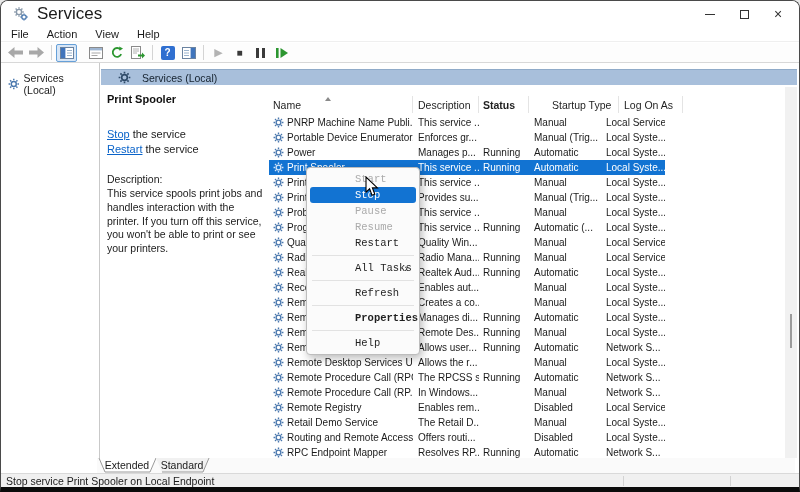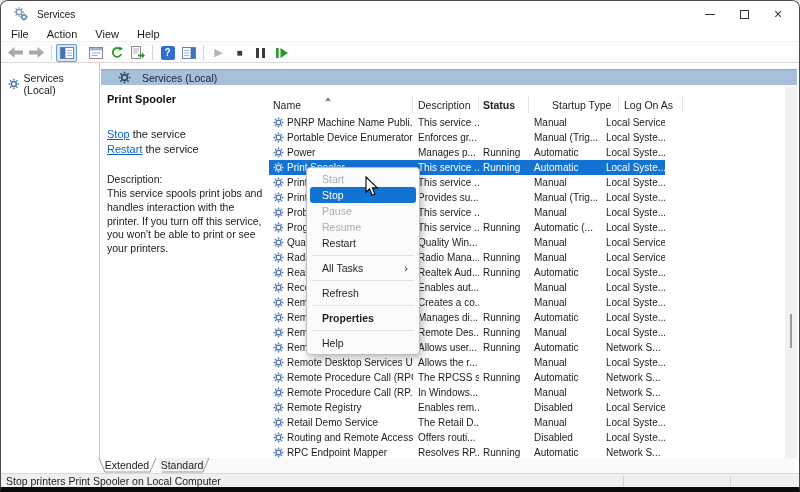--- a/index.html
+++ b/index.html
@@ -2,21 +2,21 @@
 <html><head>
 <meta charset="utf-8">
 <style>
   * { margin:0; padding:0; box-sizing:border-box; }
   html,body { width:800px; height:492px; background:#e8e8e8; font-family:"Liberation Sans","DejaVu Sans",sans-serif; }
   .window{ position:relative; width:800px; height:492px; background:#ffffff; border:1px solid #4a4a4a; border-bottom:5px solid #0b0b0b; border-radius:8px 8px 0 0; overflow:hidden; }
 
   
   .titlebar{ position:absolute; left:0; top:0; width:100%; height:26px; background:#fff; display:flex; align-items:center; }
   .app-icon{ margin-left:12px; width:16px; height:16px; display:inline-flex; }
-  .title{ margin-left:8px; font-size:10px; color:#1b1b1b; }
+  .title{ margin-left:8px; font-size:17px; color:#1b1b1b; }
   .wctrls{ position:absolute; right:4px; top:0; height:26px; display:flex; }
   .wbtn{ width:34px; height:26px; display:flex; align-items:center; justify-content:center; color:#222; }
   .min-glyph{ width:10px; height:1px; background:#333; display:block; }
   .max-glyph{ width:9px; height:9px; border:1px solid #333; display:block; }
   .close-glyph{ font-size:14px; line-height:1; color:#333; }
 
   
   .menubar{ position:absolute; left:0; top:26px; width:100%; height:15px; display:flex; align-items:center; font-size:11px; color:#1b1b1b; border-bottom:1px solid #efefef; }
   .menu-item{ padding:0 9px; }
   .menu-item:first-child{ padding-left:10px; }
@@ -77,21 +77,21 @@
   .tabstrip{ position:absolute; left:-4px; bottom:0; width:100%; height:15px; background:#fafafa; }
 
   
   .statusbar{ position:absolute; left:0; top:472px; width:100%; height:15px; background:#f0f0f0; border-top:1px solid #d9d9d9; font-size:10.5px; color:#1b1b1b; display:flex; align-items:center; }
   .statusbar .stext{ margin-left:5px; }
   .sdiv{ position:absolute; top:2px; bottom:2px; width:1px; background:#d2d2d2; }
 
   
   .ctxmenu{ position:absolute; left:305px; top:166px; width:114px; background:#fbfbfb; border:1px solid #bdbdbd; border-radius:4px; box-shadow:2px 3px 8px rgba(0,0,0,.28); padding:3px 0; z-index:40; }
   .mi{ height:16px; margin:0 3px; display:flex; align-items:center; font-size:10.5px; color:#1f1f1f; border-radius:3px; position:relative; }
-  .mi .lbl{ margin-left:12px; }
+  .mi .lbl{ margin-left:45px;font-family:Liberation Mono, monospace; }
   .mi.disabled{ color:#ababab; }
   .mi.hl{ background:#1273d2; color:#fff; }
   .mi.bold{ font-weight:bold; }
   .mi .arrow{ position:absolute; right:8px; font-size:11px; }
   .msep{ height:1px; background:#e2e2e2; margin:4px 5px; }
 
   
   .cursor{ position:absolute; left:364px; top:175px; z-index:60; }
 </style>
 </head>
@@ -676,21 +676,21 @@
           <polygon points="59,0 112,0 106,14 65,14" fill="#f1f1f1"></polygon>
           <path d="M112 0 L106 14 L65 14" stroke="#9a9a9a" fill="none"></path>
           <text x="30" y="11" font-size="10.5" fill="#1a1a1a" text-anchor="middle">Extended</text>
           <text x="85" y="11" font-size="10.5" fill="#1a1a1a" text-anchor="middle">Standard</text>
         </svg>
       </div>
     </div>
   </div>
 
   <div class="statusbar">
-    <span class="stext">Stop printers Print Spooler on Local Computer</span>
+    <span class="stext">Stop service Print Spooler on Local Endpoint</span>
     <span class="sdiv" style="left:622px"></span>
     <span class="sdiv" style="left:729px"></span>
   </div>
 
   <div class="ctxmenu">
       <div class="mi disabled">
         <span class="lbl">Start</span>
       </div>
       <div class="mi hl">
         <span class="lbl">Stop</span>

